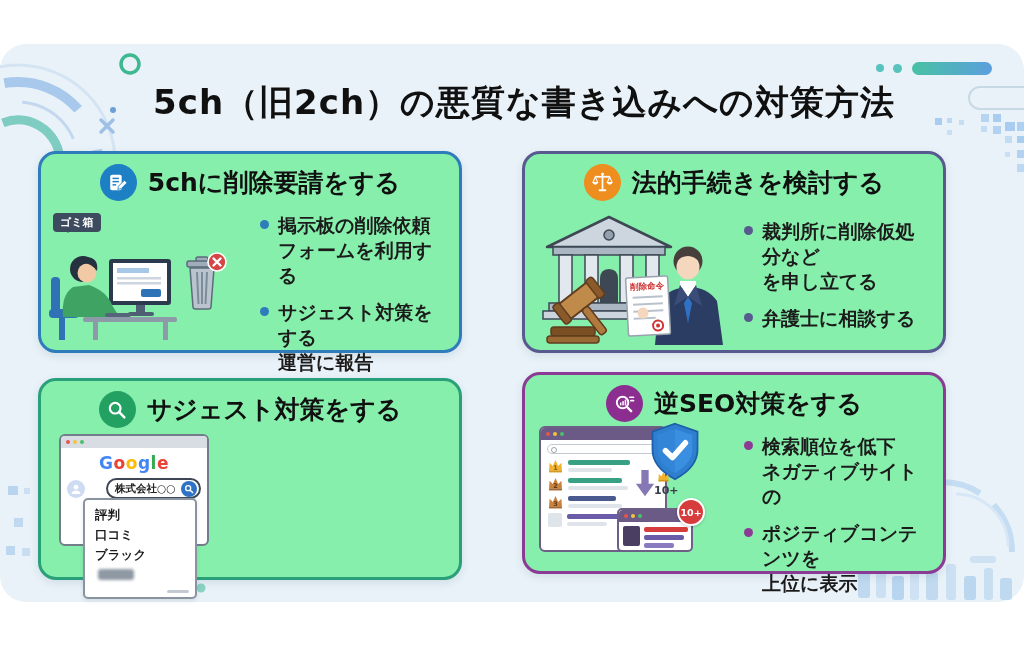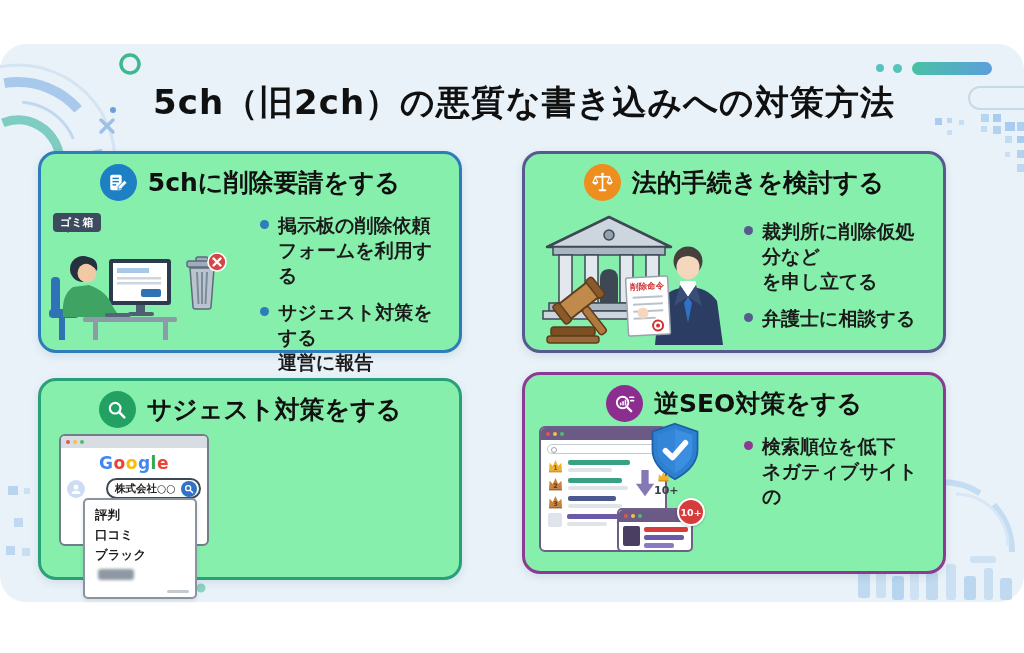--- a/index.html
+++ b/index.html
@@ -481,16 +481,23 @@
         </div>
       </div>
       <ul class="bullets">
         <li class="bullet">
             <span class="dot"></span>
           <span class="bt">
               <span>検索順位を低下</span>
               <span>ネガティブサイトの</span>
             </span>
           </li>
+        <li class="bullet">
+            <span class="dot"></span>
+          <span class="bt">
+              <span>ポジティブコンテンツを</span>
+              <span>上位に表示</span>
+            </span>
+          </li>
       </ul>
     </div>
   </section>
 </div>
 
 </body></html>

